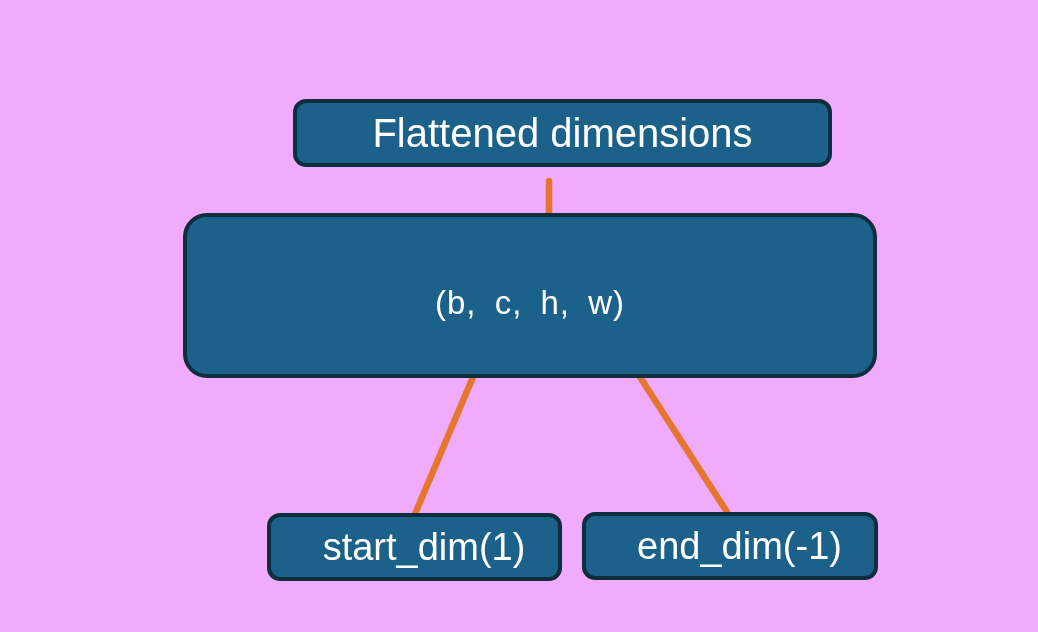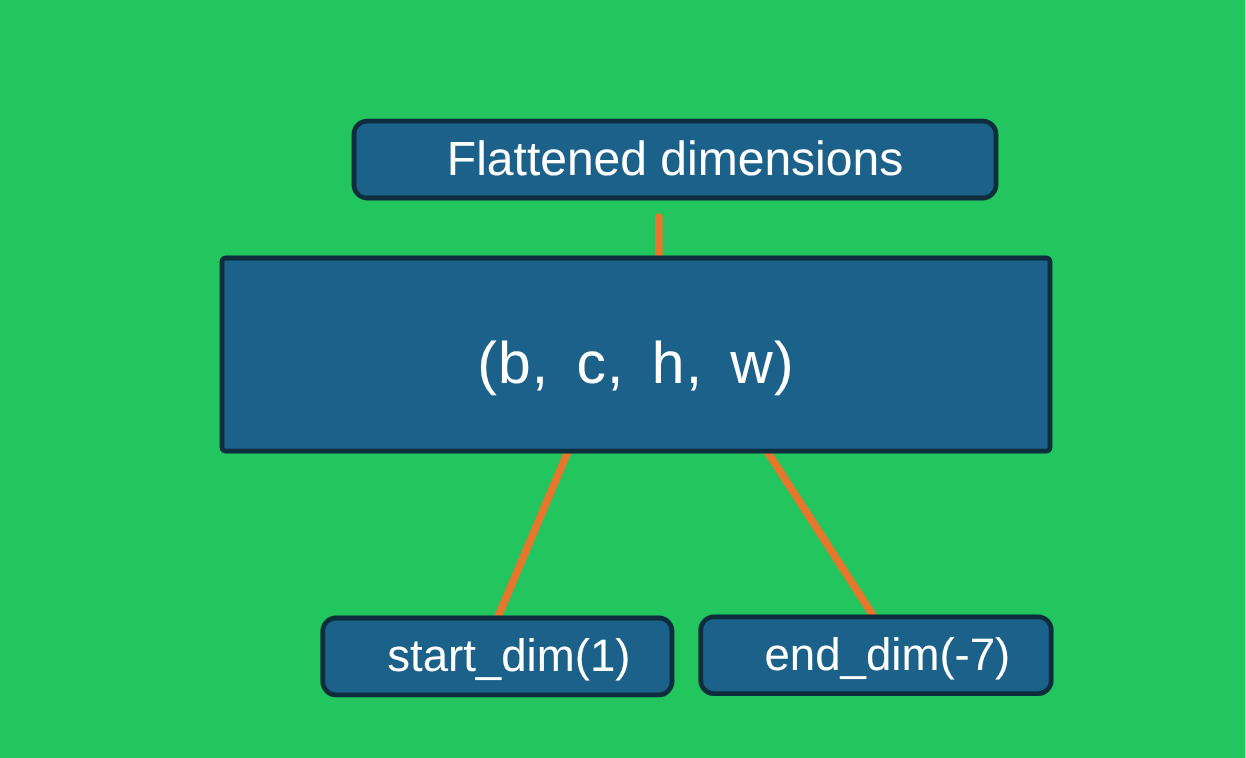--- a/index.html
+++ b/index.html
@@ -5,21 +5,21 @@
   html, body {
     margin: 0;
     padding: 0;
     background: #ffffff;
     font-family: "Liberation Sans", "DejaVu Sans", sans-serif;
   }
   .canvas {
     position: relative;
     width: 1038px;
     height: 632px;
-    background: #22c55e;
+    background: #f0abfc;
     overflow: hidden;
   }
   .node {
     position: absolute;
     box-sizing: border-box;
     background: #1c6189;
     border: 4px solid #0e2d3d;
     color: #ffffff;
     display: flex;
     align-items: center;
@@ -33,22 +33,22 @@
     height: 68px;
     border-radius: 13px;
     font-size: 40px;
     font-weight: 400;
   }
   .tensor-box {
     left: 183px;
     top: 213px;
     width: 694px;
     height: 165px;
-    border-radius: 5px;
-    font-size: 49px;
+    border-radius: 24px;
+    font-size: 33px;
     font-weight: 300;
     letter-spacing: 1px;
     word-spacing: 8px;
   }
   .tensor-box .label {
     margin-top: 14px;
   }
   .param-box {
     height: 68px;
     border-radius: 13px;
@@ -100,16 +100,16 @@
 
   <div class="node tensor-box">
     <span class="label">(b, c, h, w)</span>
   </div>
 
   <div class="node param-box start-box">
     <span class="label">start_dim(1)</span>
   </div>
 
   <div class="node param-box end-box">
-    <span class="label">end_dim(-7)</span>
+    <span class="label">end_dim(-1)</span>
   </div>
 
 </div>
 
 </body></html>

